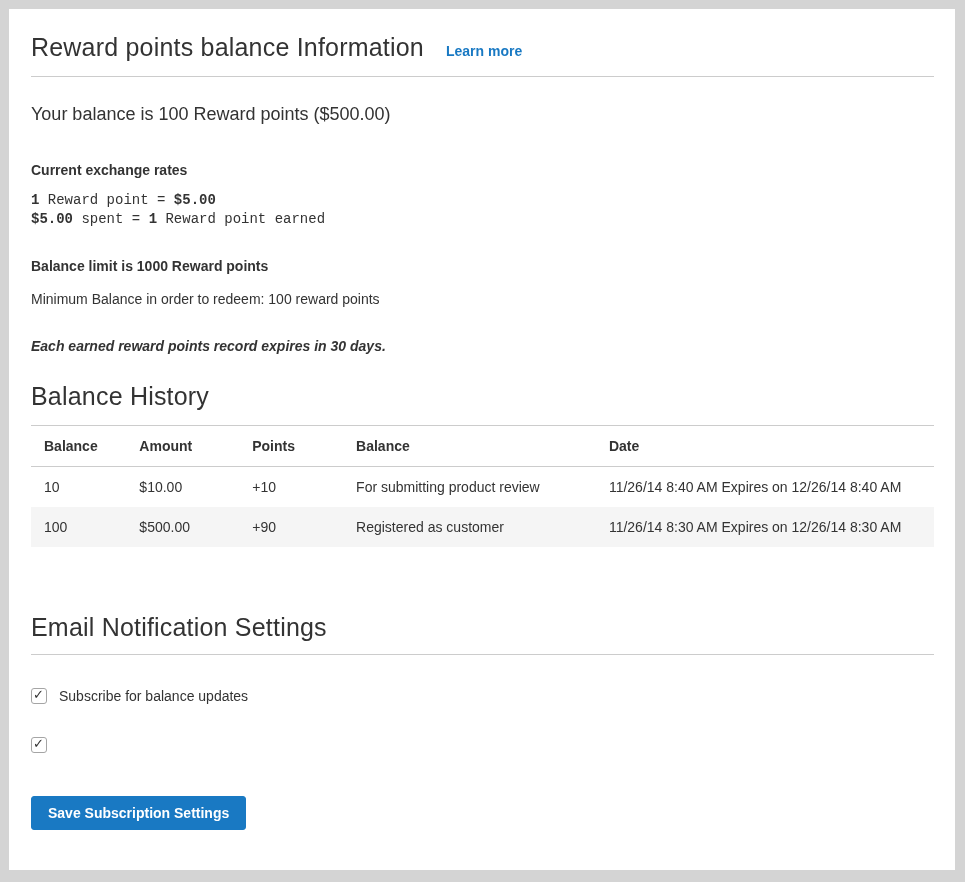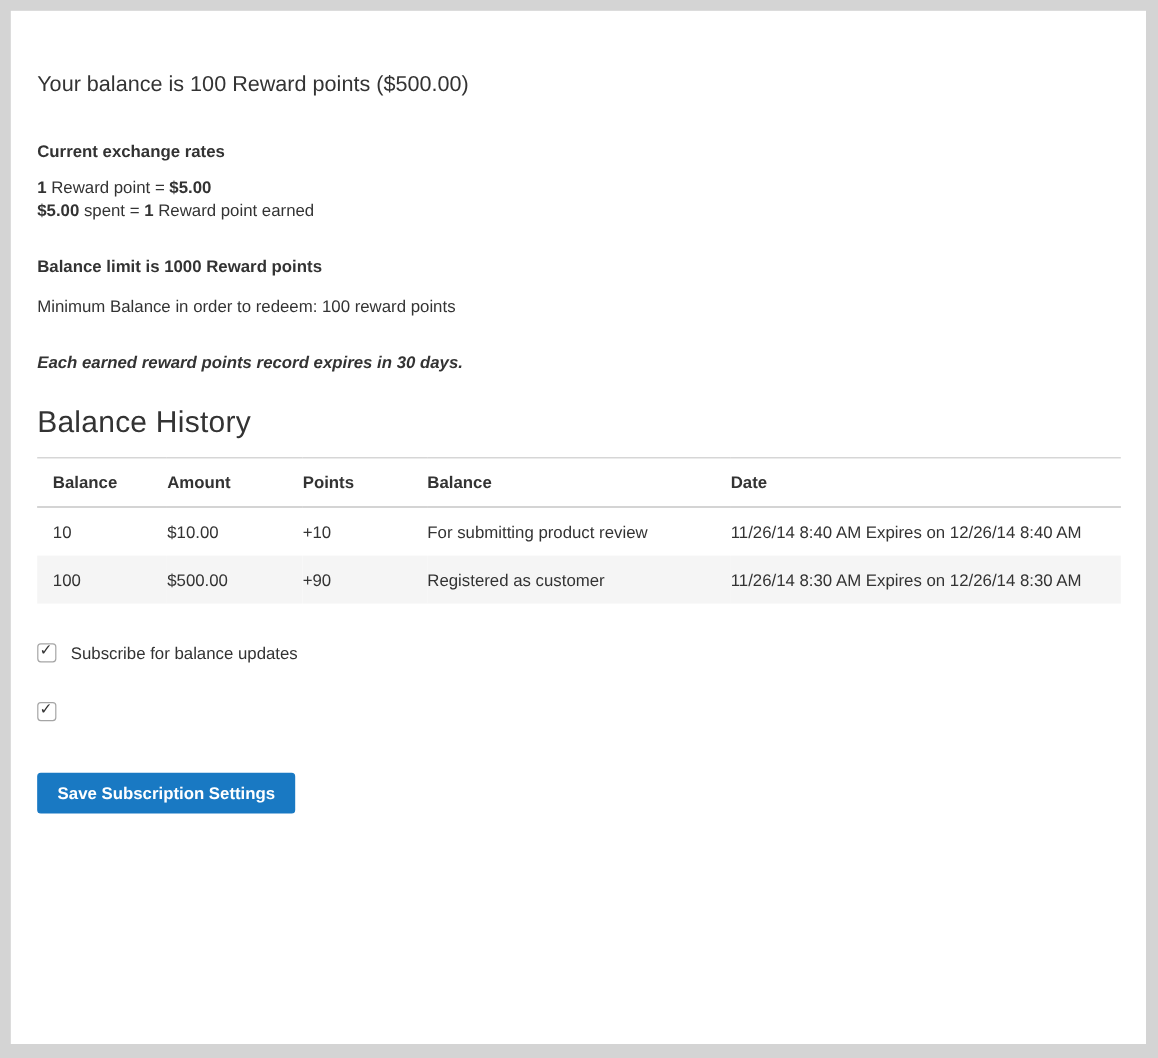--- a/index.html
+++ b/index.html
@@ -20,21 +20,21 @@
   }
 
   
   .title-row { display: flex; align-items: baseline; padding-bottom: 14px; border-bottom: 1px solid #cccccc; }
   .page-title { font-size: 25px; font-weight: 300; color: #333; letter-spacing: 0.2px; }
   .learn-more { font-size: 14px; font-weight: 600; color: #1979c3; margin-left: 22px; text-decoration: none; cursor: pointer; }
 
   
   .balance-summary { font-size: 18px; margin-top: 27px; }
   .exchange-heading { font-size: 14px; font-weight: 700; margin-top: 37px; }
-  .rate-lines { font-size: 14px; line-height: 19px; margin-top: 13px; }
+  .rate-lines { font-size: 14px; line-height: 19px; margin-top: 13px; font-family: Liberation Mono, monospace; }
   .rate-lines b { font-weight: 700; }
   .balance-limit { font-size: 14px; font-weight: 700; margin-top: 29px; }
   .min-balance { font-size: 14px; margin-top: 17px; }
   .expiry-bold { font-size: 14px; font-weight: 700; margin-top: 31px; font-style: italic; }
   .expiry-note { font-size: 14px; margin-top: 15px; }
 
   
   .section-heading { font-size: 25px; font-weight: 300; color: #333; letter-spacing: 0.2px; }
   .history-heading { margin-top: 28px; margin-bottom: 14px; }
   .email-heading { margin-top: 66px; padding-bottom: 12px; border-bottom: 1px solid #cccccc; }
@@ -81,20 +81,24 @@
     font-size: 14px; font-weight: 700;
     padding: 8px 16px; cursor: pointer;
   }
 </style>
 </head>
 <body>
 
 <div class="frame">
   <div class="card">
 
+    <div class="title-row">
+      <span class="page-title">Reward points balance Information</span>
+      <a class="learn-more">Learn more</a>
+    </div>
 
     <div class="balance-summary">Your balance is 100 Reward points ($500.00)</div>
 
     <div class="exchange-heading">Current exchange rates</div>
 
     <div class="rate-lines">
       <div><b>1</b><span> Reward point = </span><b>$5.00</b></div>
       <div><b>$5.00</b><span> spent = </span><b>1</b><span> Reward point earned</span></div>
     </div>
 
@@ -132,20 +136,21 @@
         <tr>
           <td>100</td>
           <td>$500.00</td>
           <td>+90</td>
           <td>Registered as customer</td>
           <td>11/26/14 8:30 AM Expires on 12/26/14 8:30 AM</td>
         </tr>
       </tbody>
     </table>
 
+    <div class="section-heading email-heading">Email Notification Settings</div>
 
     <div class="checkbox-row">
       <input type="checkbox" id="cb-balance" checked="true" style="">
       <label for="cb-balance">Subscribe for balance updates</label>
     </div>
 
     <div class="checkbox-row">
       <input type="checkbox" id="cb-expiration" checked="true" style="">
     </div>
 

